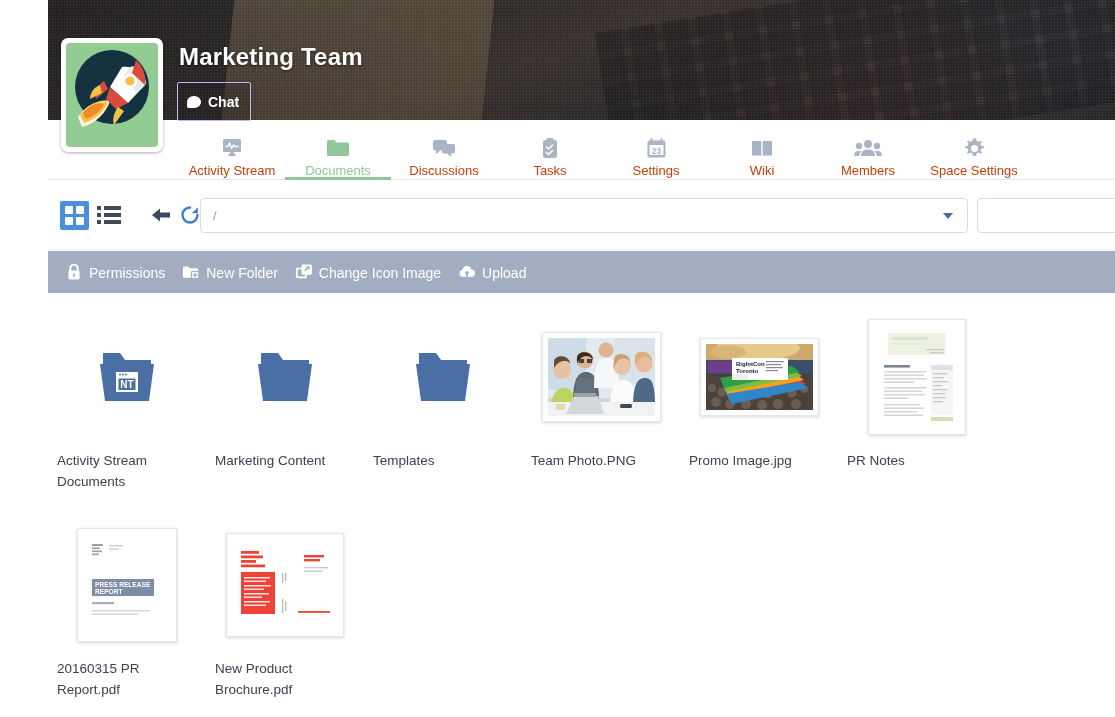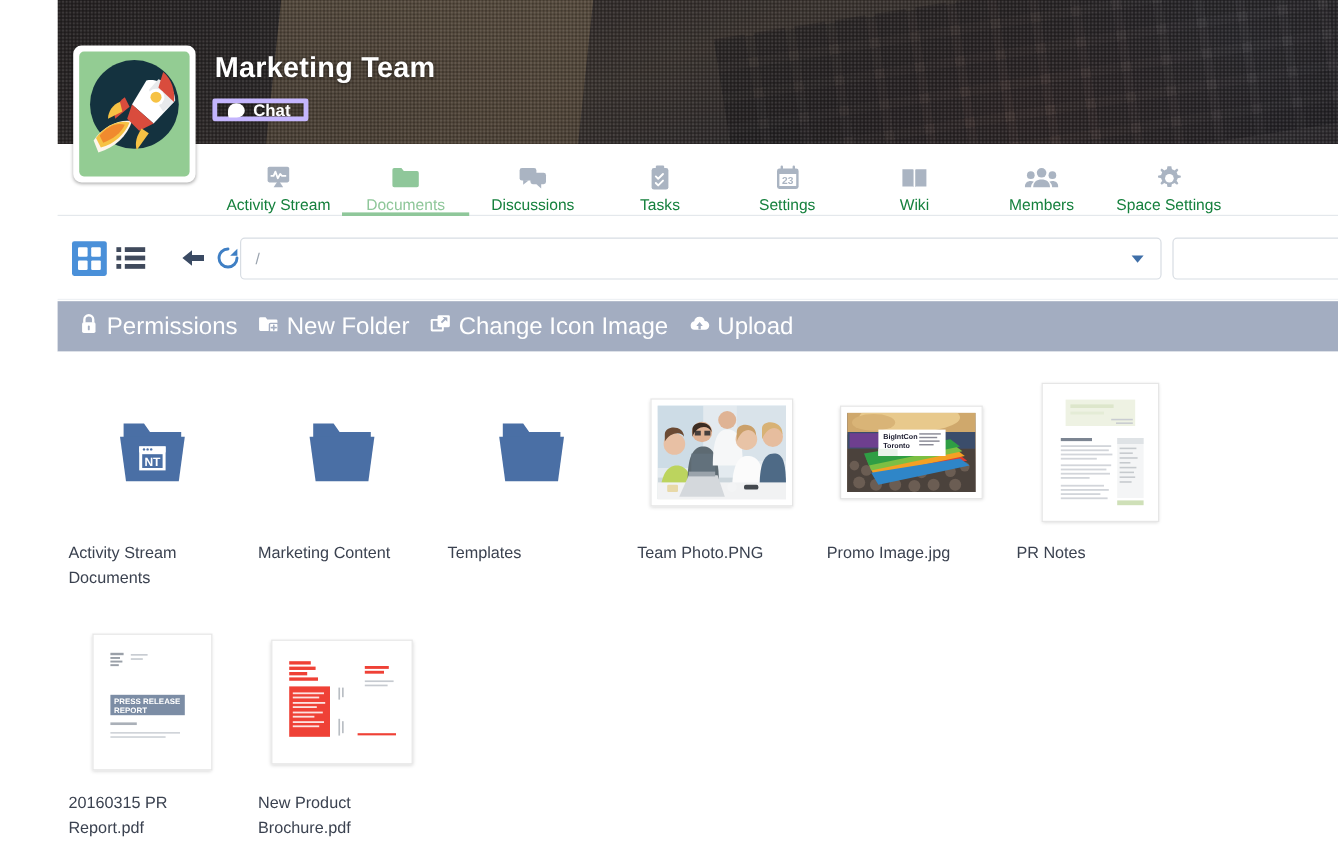--- a/index.html
+++ b/index.html
@@ -73,43 +73,43 @@
 
   
   .space-title {
     position:absolute; left:131px; top:43px;
     font-size:24px; font-weight:bold; color:#ffffff;
     text-shadow:0 1px 3px rgba(0,0,0,.55);
     letter-spacing:.2px; z-index:11;
   }
   .chat-btn {
     position:absolute; left:129px; top:82px;
-    height:19px; padding:0 11px 0 9px;
-    border:4px solid #c4b5fd; border-radius:2px;
+    height:39px; padding:0 11px 0 9px;
+    border:1px solid #c4b5fd; border-radius:2px;
     background:rgba(0,0,0,.12);
     color:#ffffff; font-size:14px; font-weight:bold;
     display:flex; align-items:center; gap:7px;
     z-index:11; cursor:pointer;
   }
   .chat-bubble { width:14px; height:12px; background:#fff; border-radius:50% 50% 50% 10%/55% 55% 50% 20%; display:block; }
 
   
   .navbar {
     position:absolute; left:0; top:120px; width:1115px; height:60px;
     background:#ffffff; border-bottom:1px solid #e4e8ec;
     z-index:10;
   }
   .tabs { position:absolute; left:131px; top:0; height:60px; display:flex; }
   .tab {
     width:106px; height:60px; display:flex; flex-direction:column;
     align-items:center; justify-content:flex-start; padding-top:16px;
     cursor:pointer; position:relative;
   }
   .tab .ticon { height:24px; display:flex; align-items:center; justify-content:center; margin-bottom:4px; }
-  .tab .tlabel { font-size:13px; color:#15803d; line-height:1; }
+  .tab .tlabel { font-size:13px; color:#c2410c; line-height:1; }
   .tab.active .tlabel { color:#8fc79a; }
   .tab.active:after {
     content:""; position:absolute; left:0; right:0; bottom:0; height:3px; background:#8fc79a;
   }
   .ic { fill:#aab4c2; }
   .tab.active .ic { fill:#8fc79a; }
 
   
   .toolbar {
     position:absolute; left:0; top:180px; width:1115px; height:70px;
@@ -152,22 +152,22 @@
     font-size:13px; font-family:"Liberation Sans", sans-serif; background:transparent; color:#3b4250;
   }
   .search-ico { margin-right:9px; display:flex; }
 
   
   .actionbar {
     position:absolute; left:0; top:251px; width:1115px; height:42px;
     background:#a3adc1; display:flex; align-items:center; padding-left:17px; gap:0;
   }
   .action {
-    display:flex; align-items:flex-start; gap:6px; margin-right:17px;
-    color:#ffffff; font-size:20px; cursor:pointer; white-space:nowrap;
+    display:flex; align-items:flex-end; gap:6px; margin-right:17px;
+    color:#ffffff; font-size:14px; cursor:pointer; white-space:nowrap;
   }
   .action .aico { display:flex; align-items:center; justify-content:center; width:18px; height:18px; }
   .filter-ico { position:absolute; right:12px; top:12px; width:22px; height:18px; cursor:pointer; }
 
   
   .filegrid {
     position:absolute; left:0; top:293px; width:1115px; height:424px;
     background:#ffffff; padding:14px 0 0 0;
   }
   .frow { display:flex; }

